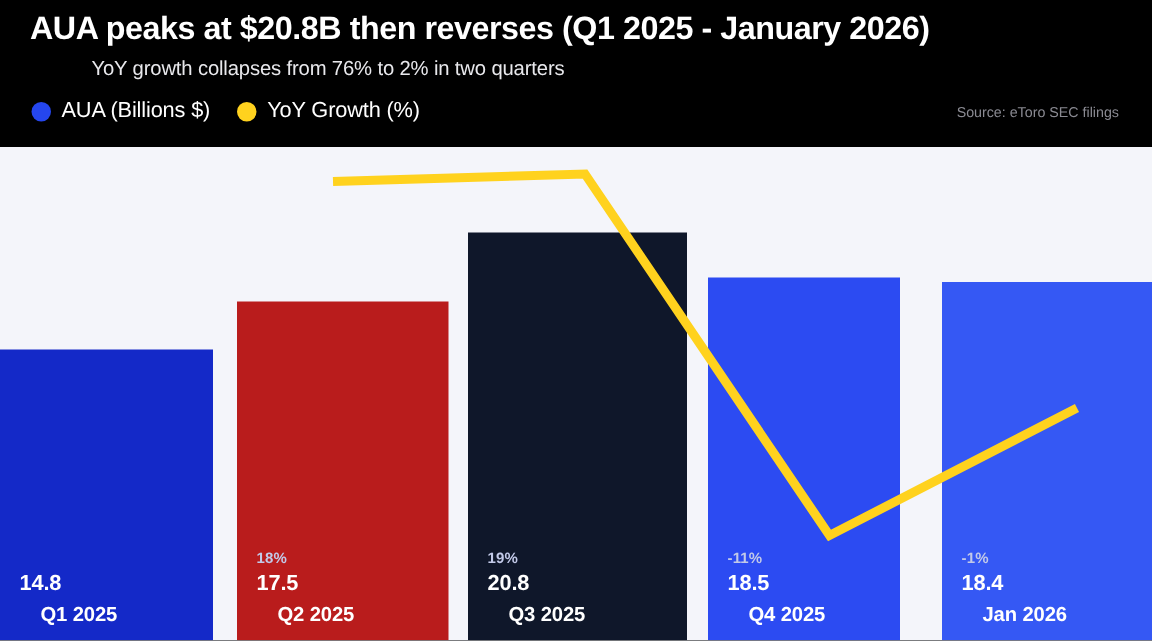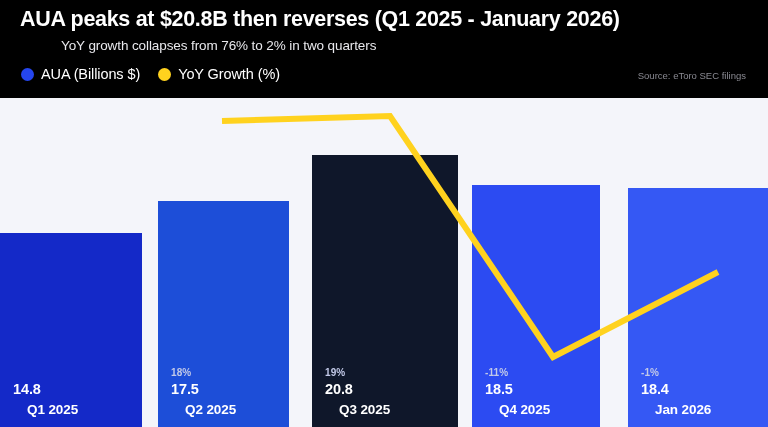--- a/index.html
+++ b/index.html
@@ -94,21 +94,21 @@
   <div class="plot">
 
     <div class="bar" style="left:0px; width:142px; height:194px; background:#1429C8;">
       <div class="bar-text">
         <span class="bar-pct"></span>
         <span class="bar-val">14.8</span>
         <span class="bar-cat">Q1 2025</span>
       </div>
     </div>
 
-    <div class="bar" style="left:158px; width:131px; height:226px; background:#1d4ed8;">
+    <div class="bar" style="left:158px; width:141px; height:226px; background:#b91c1c;">
       <div class="bar-text">
         <span class="bar-pct">18%</span>
         <span class="bar-val">17.5</span>
         <span class="bar-cat">Q2 2025</span>
       </div>
     </div>
 
     <div class="bar" style="left:312px; width:146px; height:272px; background:#0f172a;">
       <div class="bar-text">
         <span class="bar-pct">19%</span>

